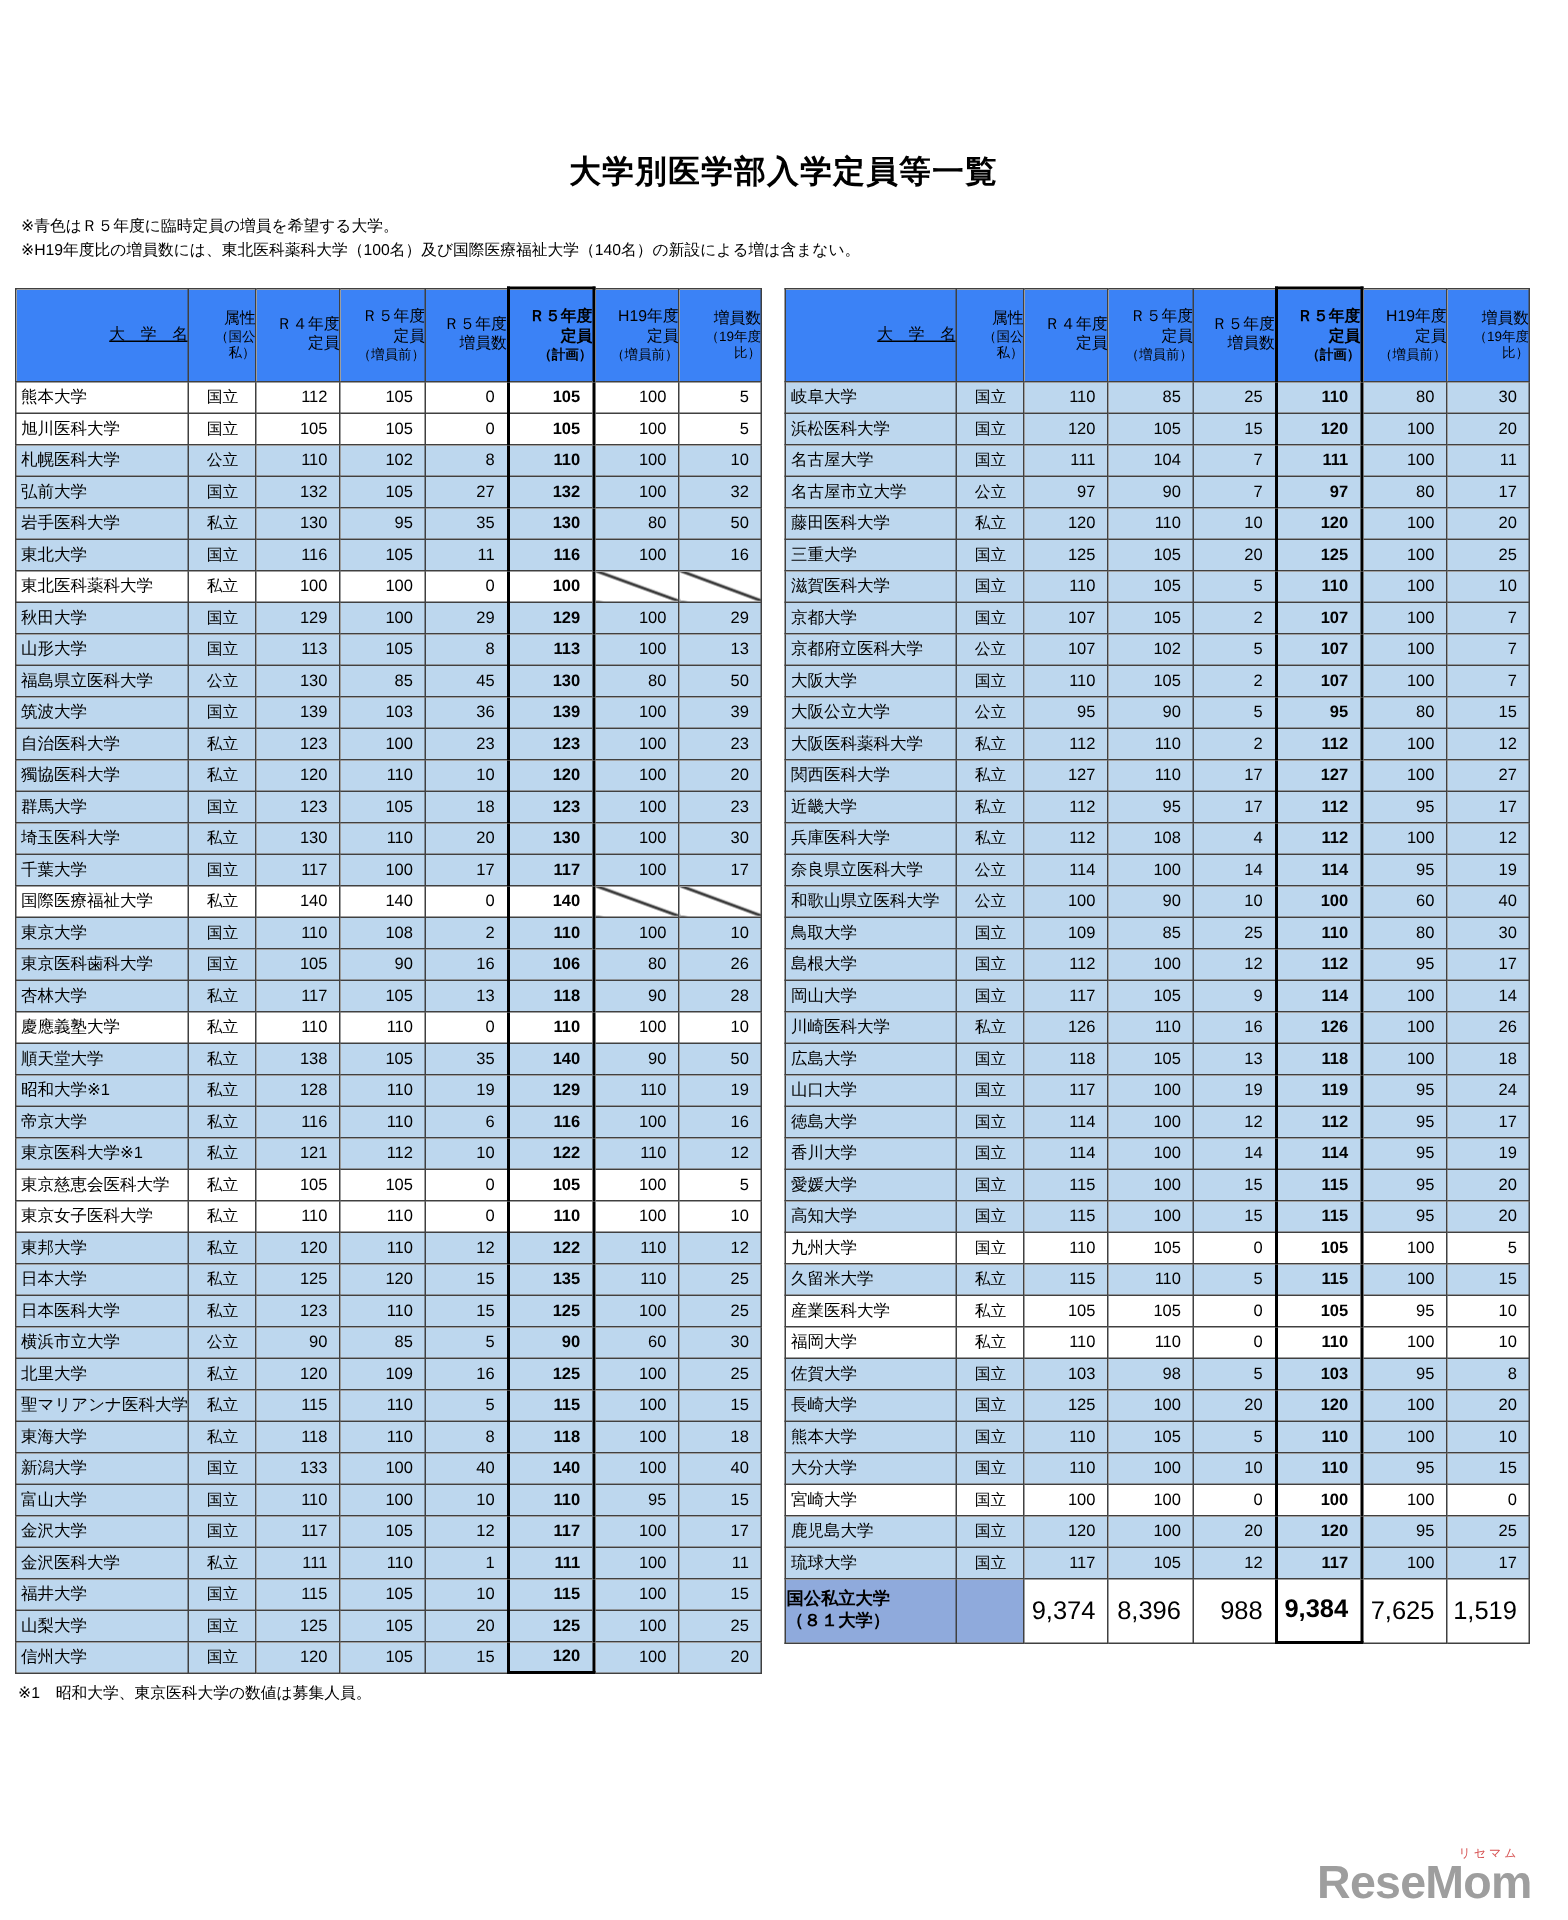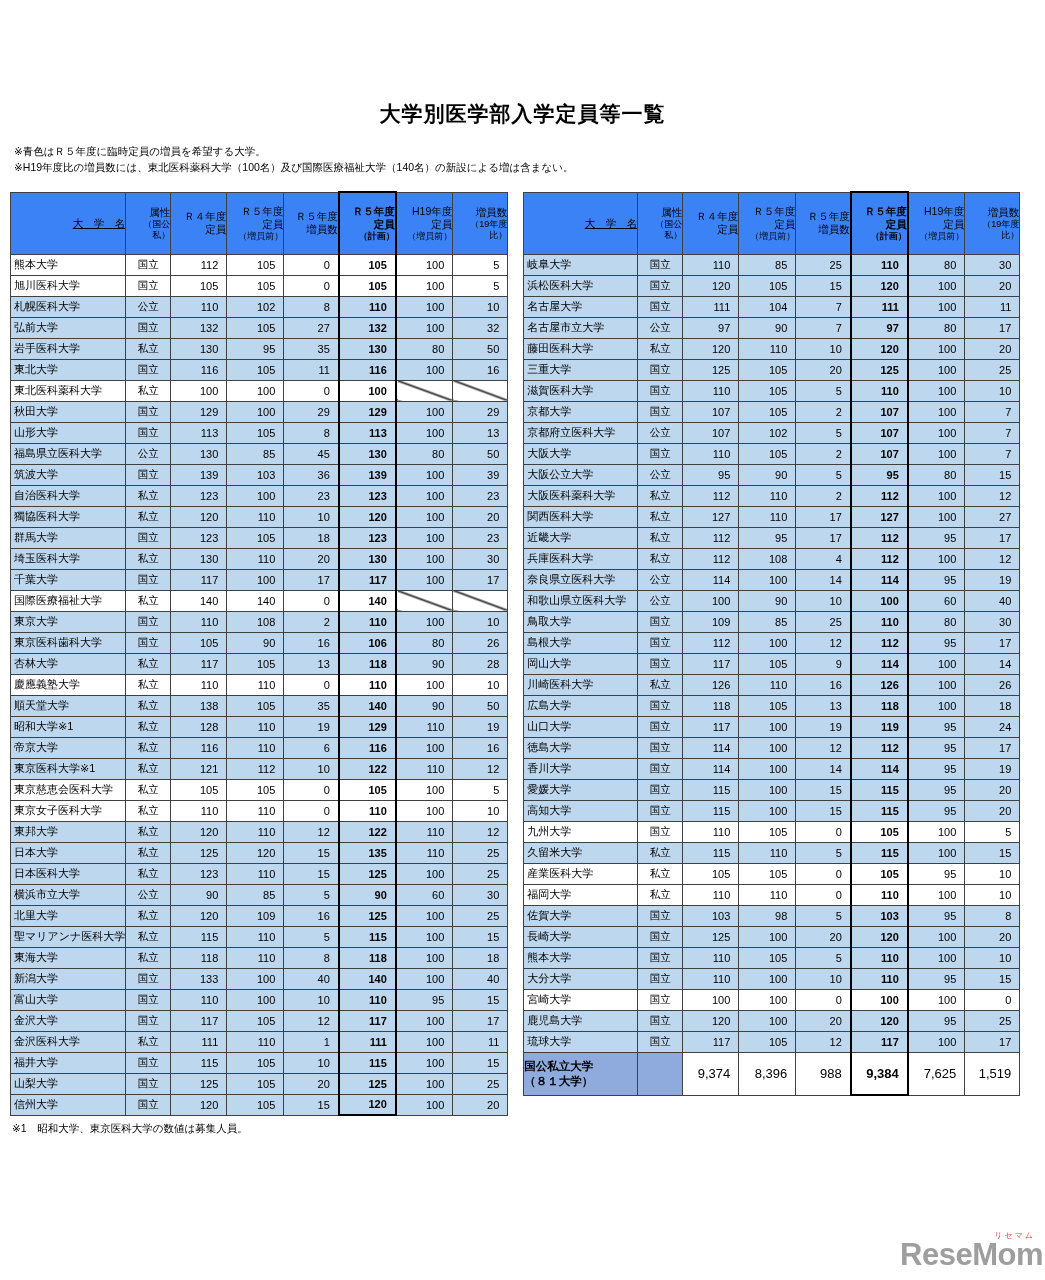--- a/index.html
+++ b/index.html
@@ -39,25 +39,25 @@
   th.plan, td.plan { border-left:2px solid #000; border-right:2px solid #000; }
   th.plan { border-top:2px solid #000; font-weight:bold; }
   tbody tr:last-child td.plan { border-bottom:2px solid #000; }
 
   tr.total-row td { height:43px; }
   tr.total-row td.tname {
     background:var(--total,#8FAADC); font-weight:bold; text-align:left;
     font-size:11.5px; line-height:15px; vertical-align:middle;
   }
   tr.total-row td.attr { background:var(--total,#8FAADC); }
-  tr.total-row td.num  { font-size:13px;text-align:right; }
+  tr.total-row td.num  { font-size:17px;text-align:right; }
 
   .footnote { margin:6px 0 0 2px; font-size:10.5px; }
 
-  .logo { position:absolute; right:2px; bottom:10px; text-align:right; }
+  .logo { position:absolute; right:24px; bottom:10px; text-align:right; }
   .logo-ruby { font-size:8px; line-height:9px; color:var(--logoRed,#d65050); letter-spacing:2px; margin-right:8px; }
   .logo-text { font-size:31px; line-height:30px; font-weight:bold; color:var(--logo,#9e9e9e); letter-spacing:-0.5px; }
 </style>
 </head>
 <body>
 
 <div class="title">大学別医学部入学定員等一覧</div>
 
 <div class="notes">
   <div>※青色はＲ５年度に臨時定員の増員を希望する大学。</div>

